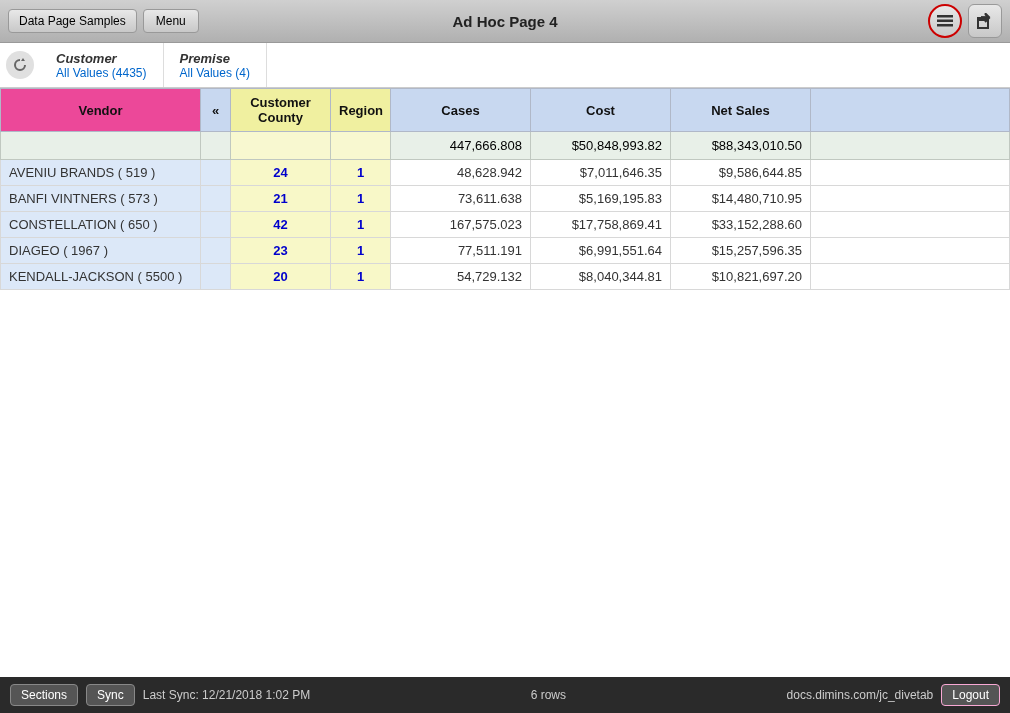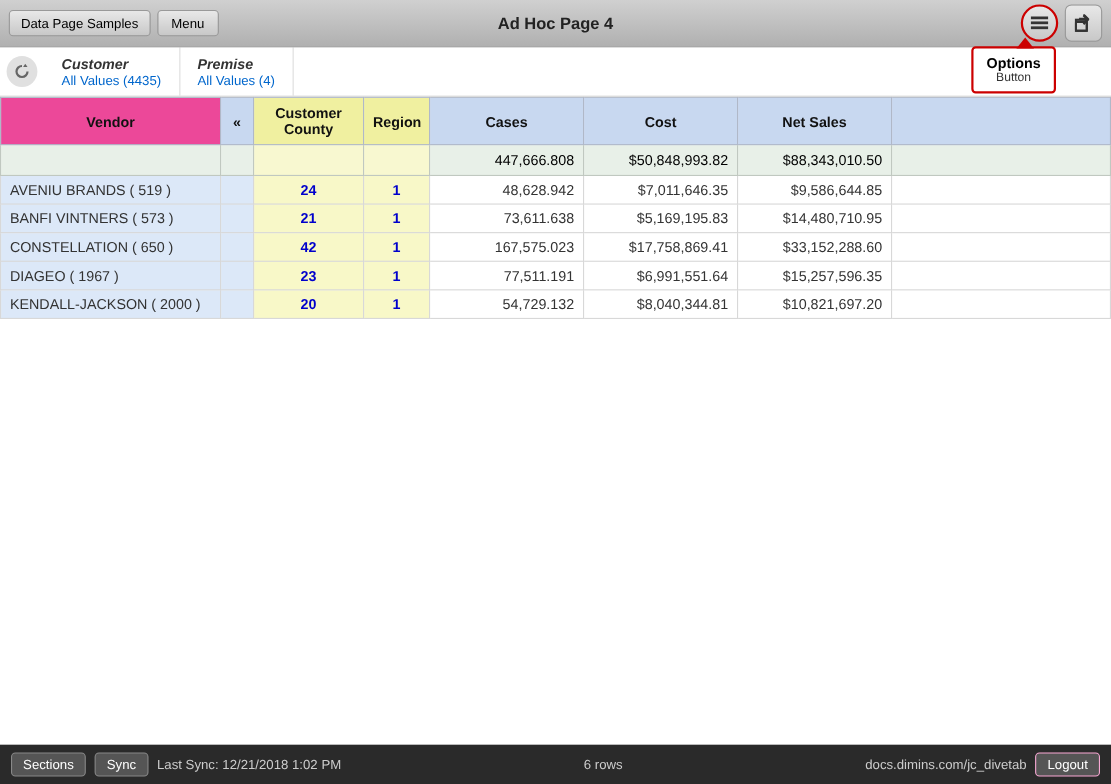--- a/index.html
+++ b/index.html
@@ -163,25 +163,20 @@
         <line x1="12" y1="5" x2="12" y2="5" stroke="#333" stroke-width="2"></line>
         <path d="M12,5 L12,1 L15,1 L15,15 L1,15 L1,5" fill="none" stroke="none"></path>
 
         <polyline points="8,0 12,4 8,8" fill="none" stroke="#333" stroke-width="1.8"></polyline>
         <line x1="12" y1="4" x2="4" y2="4" stroke="#333" stroke-width="1.8"></line>
         <rect x="1" y="7" width="10" height="8" fill="none" stroke="#333" stroke-width="1.8" rx="1"></rect>
       </svg>
     </button>
   </div>
 
-  <div class="options-tooltip" style="position:absolute; right:50px; top:42px;">
-    <div class="options-tooltip-arrow"></div>
-    <div class="options-tooltip-text">Options</div>
-    <div class="options-tooltip-sub">Button</div>
-  </div>
 </div>
 
 <div class="filter-row">
   <button class="filter-reset-btn">
     <svg width="14" height="14" viewBox="0 0 14 14">
       <path d="M7,2 A5,5 0 1 0 12,7" fill="none" stroke="#666" stroke-width="2"></path>
       <polyline points="10,0 12,3 8,3" fill="#666"></polyline>
     </svg>
   </button>
   <div class="filter-item">
@@ -254,21 +249,21 @@
       <td class="vendor-td">DIAGEO  ( 1967 )</td>
       <td class="chevron-cell"></td>
       <td class="cc-td">23</td>
       <td class="region-td">1</td>
       <td class="num-td">77,511.191</td>
       <td class="num-td">$6,991,551.64</td>
       <td class="num-td">$15,257,596.35</td>
       <td class="num-td"></td>
     </tr>
         <tr class="data-row">
-      <td class="vendor-td">KENDALL-JACKSON  ( 2000 )</td>
+      <td class="vendor-td">KENDALL-JACKSON  ( 5500 )</td>
       <td class="chevron-cell"></td>
       <td class="cc-td">20</td>
       <td class="region-td">1</td>
       <td class="num-td">54,729.132</td>
       <td class="num-td">$8,040,344.81</td>
       <td class="num-td">$10,821,697.20</td>
       <td class="num-td"></td>
     </tr>
       </tbody>
   </table>

